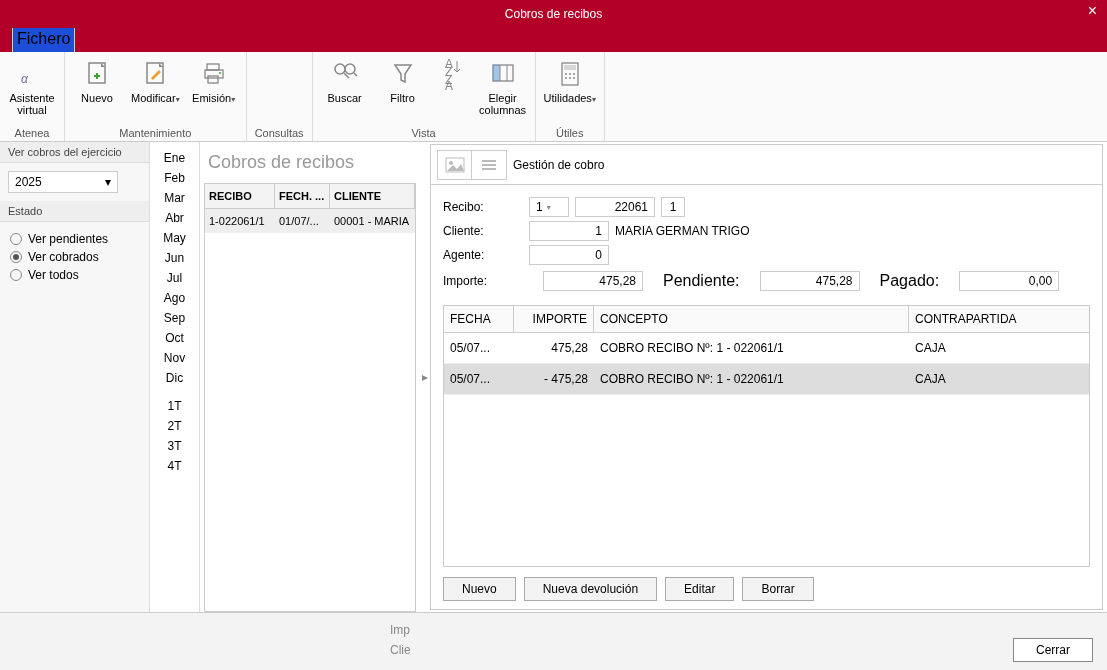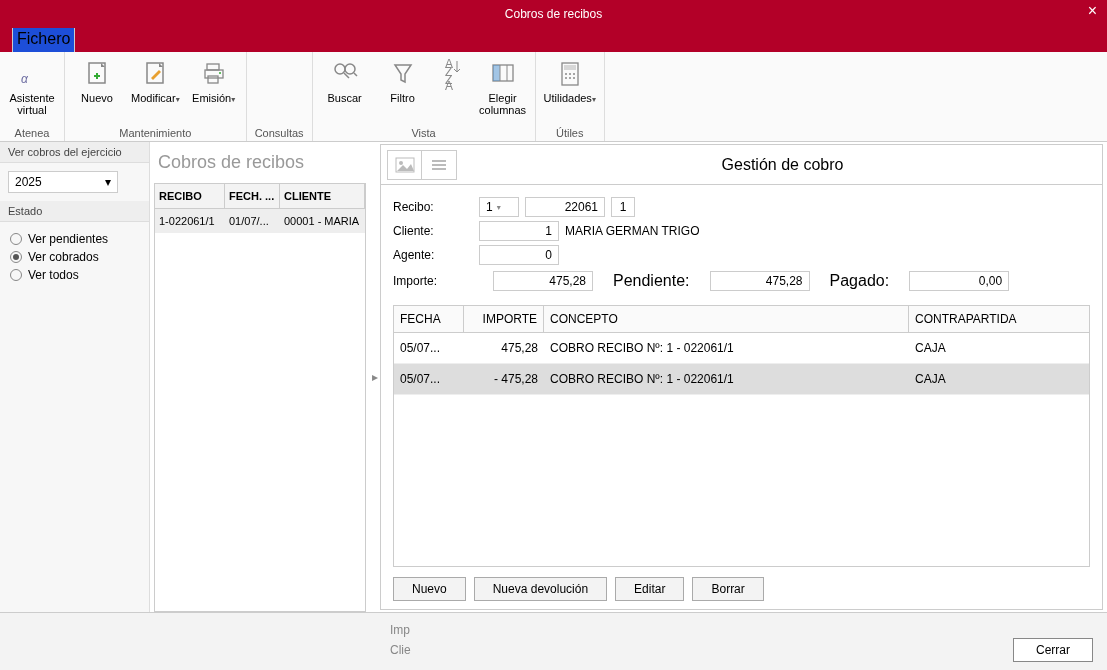--- a/index.html
+++ b/index.html
@@ -41,21 +41,21 @@
 .mid-table .th { padding: 6px 4px; font-size: 11px; border-right: 1px solid #ccc; font-weight: 600; }
 .mid-table .trow { display: flex; background: #eee; }
 .mid-table .td { padding: 6px 4px; font-size: 11px; border-right: 1px solid #eee; white-space: nowrap; overflow: hidden; }
 
 .divider { width: 10px; display: flex; align-items: center; justify-content: center; color: #888; cursor: pointer; }
 
 .detail { flex: 1; border: 1px solid #ccc; margin: 2px 4px 2px 0; display: flex; flex-direction: column; background: #fff; }
 .detail-hdr { display: flex; align-items: center; border-bottom: 1px solid #ccc; height: 40px; }
 .detail-hdr .thumbs { display: flex; border: 1px solid #ccc; margin: 4px 6px; }
 .detail-hdr .thumb { width: 34px; height: 28px; border-right: 1px solid #ccc; display: flex; align-items: center; justify-content: center; color: #bbb; }
-.detail-hdr .title { flex: 1; text-align: center; font-size: 16px; }
+.detail-hdr .title { flex: 1; font-size: 12px; }
 
 .form { padding: 8px 12px; }
 .row { display: flex; align-items: center; margin: 4px 0; gap: 6px; }
 .row .lbl { width: 80px; font-size: 12px; }
 .fld { border: 1px solid #ccc; height: 20px; padding: 0 6px; display: flex; align-items: center; font-size: 12px; background: #fff; }
 .fld.r { justify-content: flex-end; }
 .fld.sm { width: 40px; }
 .fld.md { width: 80px; }
 .fld.num { width: 100px; }
 .fld.dd::after { content: "▾"; font-size: 8px; margin-left: 4px; color: #888; }
@@ -239,20 +239,39 @@
         <span class="radio sel"></span>
         <span>Ver cobrados</span>
       </div>
       <div class="radio-item">
         <span class="radio"></span>
         <span>Ver todos</span>
       </div>
     </div>
   </div>
 
+  <div class="months">
+    <div class="month">Ene</div>
+    <div class="month">Feb</div>
+    <div class="month">Mar</div>
+    <div class="month">Abr</div>
+    <div class="month">May</div>
+    <div class="month">Jun</div>
+    <div class="month">Jul</div>
+    <div class="month">Ago</div>
+    <div class="month">Sep</div>
+    <div class="month">Oct</div>
+    <div class="month">Nov</div>
+    <div class="month">Dic</div>
+    <div class="month spacer"></div>
+    <div class="month">1T</div>
+    <div class="month">2T</div>
+    <div class="month">3T</div>
+    <div class="month">4T</div>
+  </div>
 
   <div class="midcol">
     <div class="mid-title">Cobros de recibos</div>
     <div class="mid-table">
       <div class="thead">
         <div class="th" style="width:70px">RECIBO</div>
         <div class="th" style="width:55px">FECH. ...</div>
         <div class="th" style="flex:1">CLIENTE</div>
       </div>
       <div class="trow">

